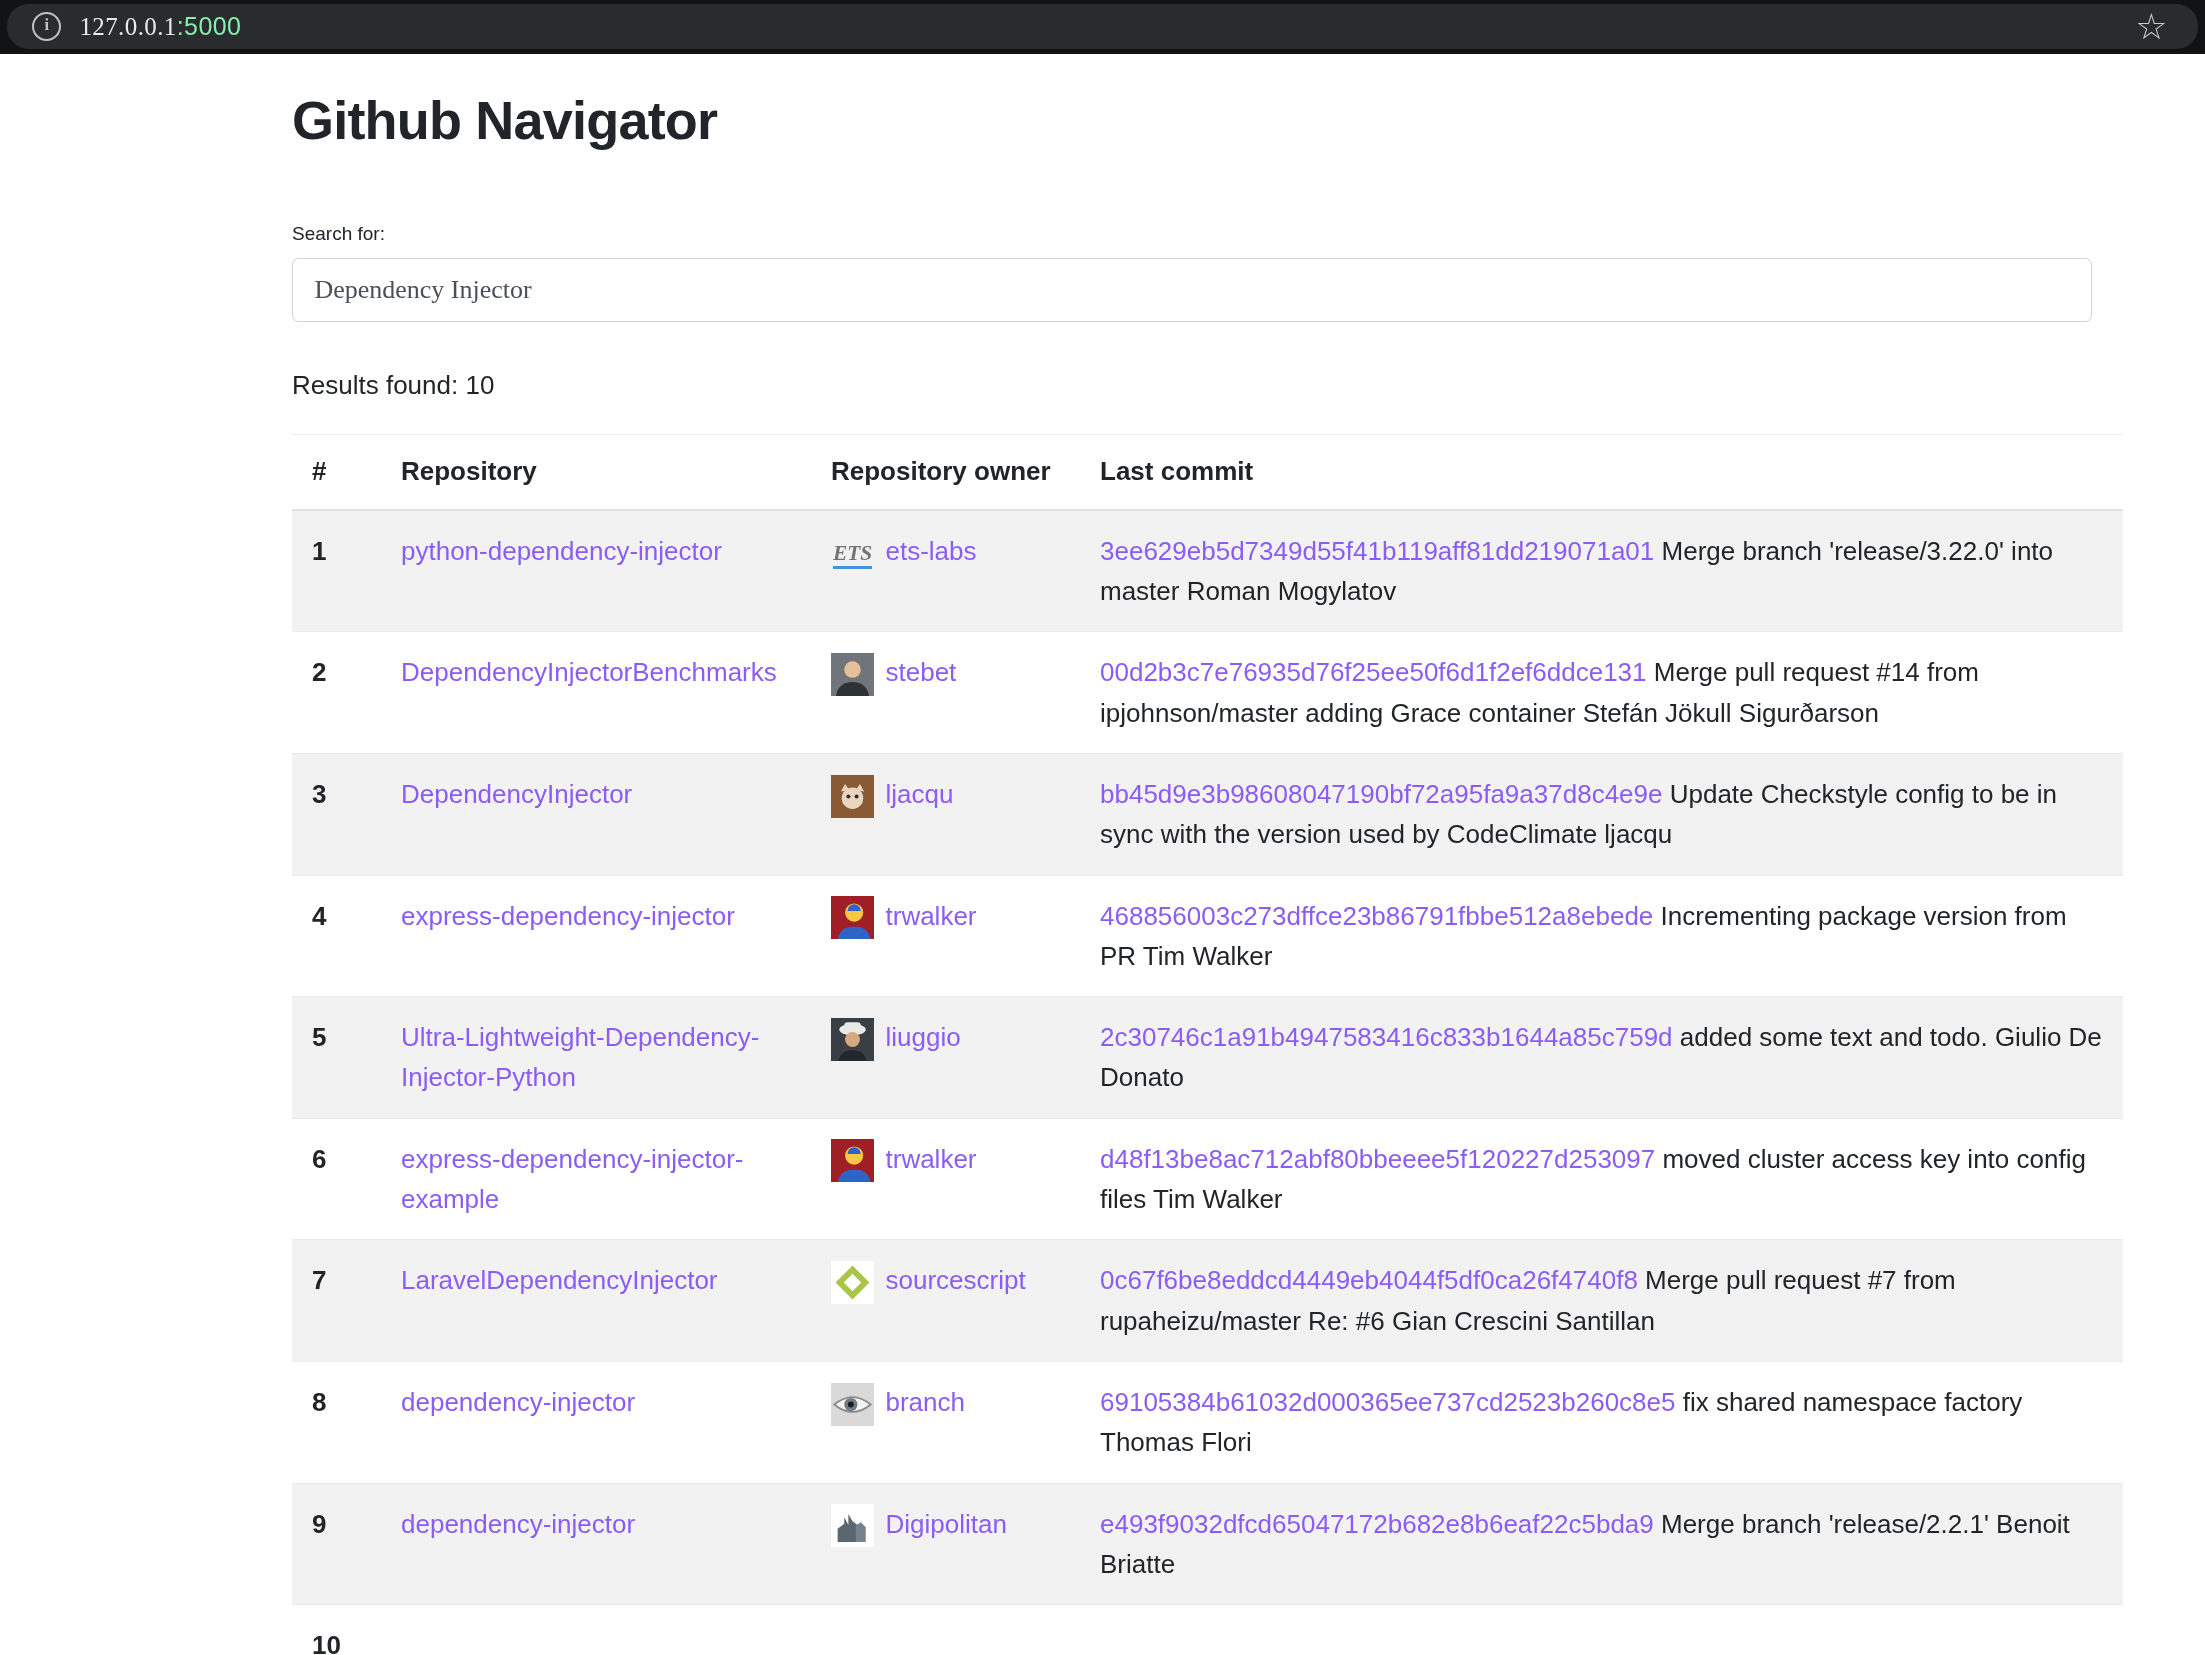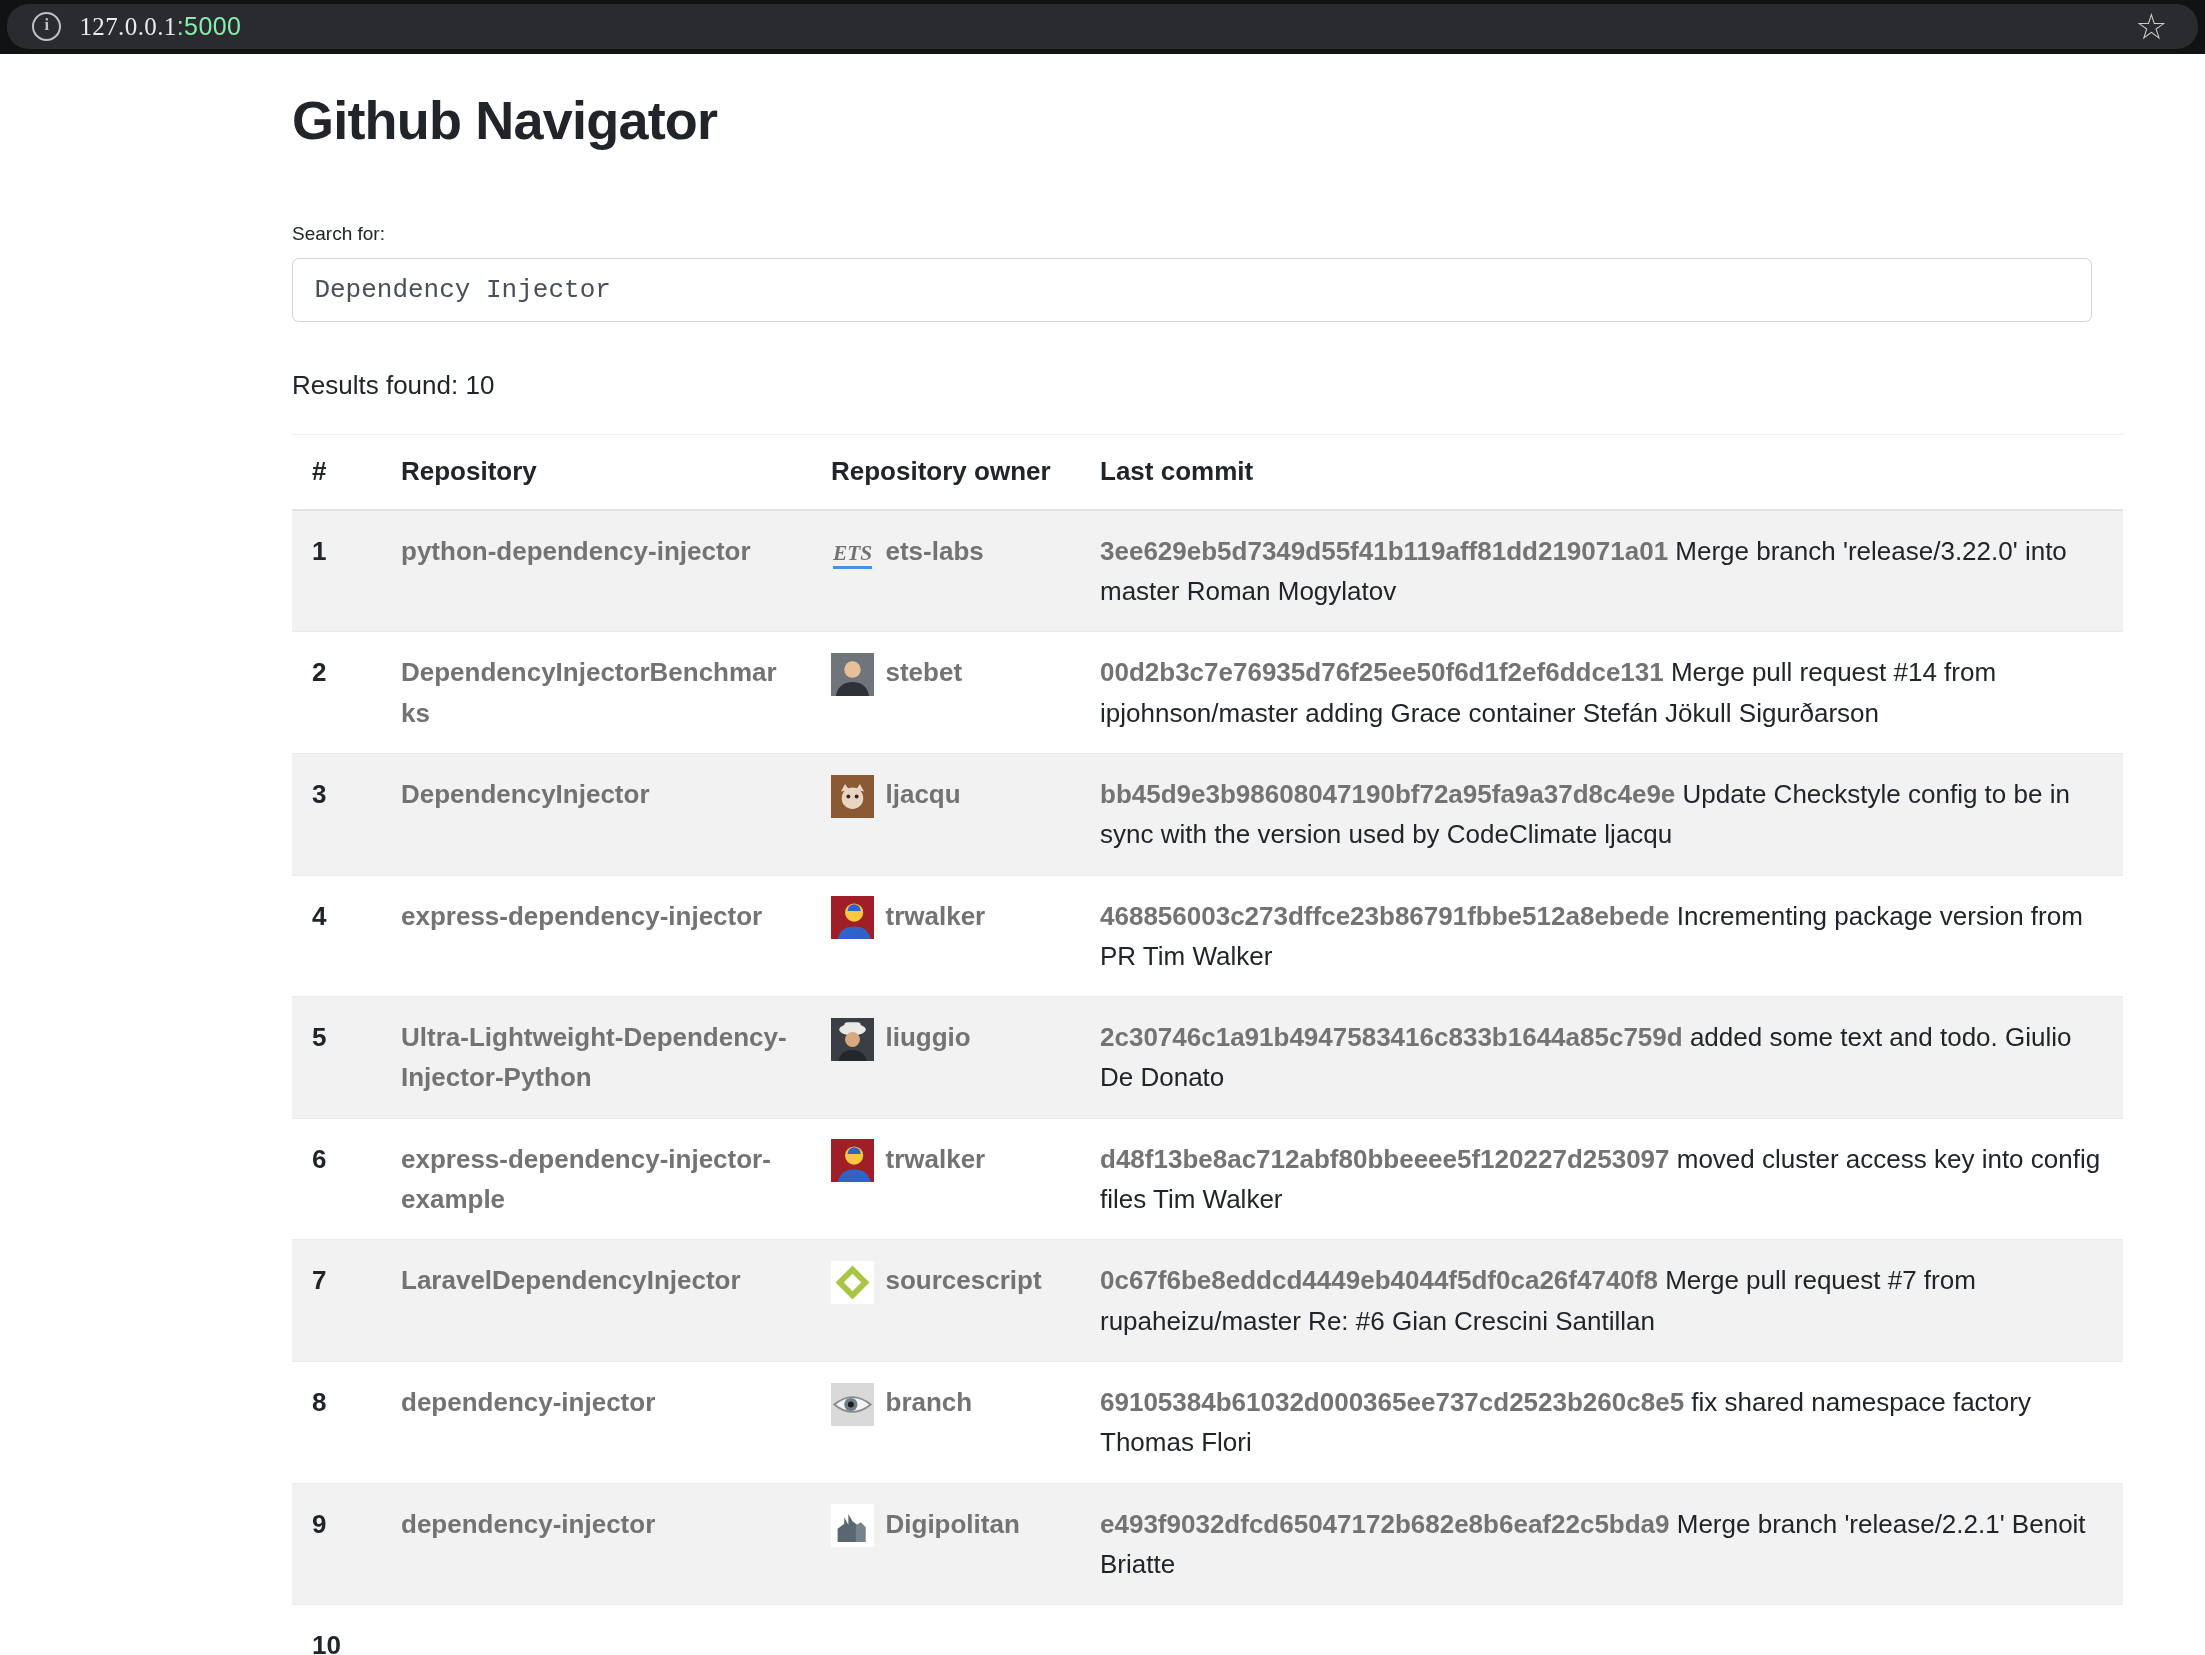--- a/index.html
+++ b/index.html
@@ -18,38 +18,38 @@
   .star{color:#caccce;font-size:36px;line-height:1;margin-right:5px;}
   
   .container{margin:0 82px 0 292px;}
   h1.page-title{font-size:54px;font-weight:600;margin:35px 0 0 0;letter-spacing:-0.8px;}
   .form-row{display:flex;margin-top:72px;}
   .form-col-search{flex:1;margin-right:31px;}
   .form-col-limit{width:291px;flex:0 0 auto;}
   .field-label{font-size:19px;display:block;margin-bottom:13px;}
   .text-input{width:100%;box-sizing:border-box;height:64px;border:1.6px solid #ced4da;border-radius:6.6px;
     font-size:26px;color:#495057;padding:0 21.4px;outline:none;
-    font-family:Liberation Mono, monospace;}
+    font-family:Liberation Serif, serif;}
   .select-wrap{position:relative;}
   .limit-select{width:100%;box-sizing:border-box;height:64px;border:1.6px solid #ced4da;border-radius:6.6px;
     font-size:26px;color:#495057;padding:0 21.4px;background:#fff;appearance:none;-webkit-appearance:none;
     -moz-appearance:none;outline:none;font-family:"Liberation Sans","DejaVu Sans",sans-serif;}
   .chevron{position:absolute;right:20px;top:20px;pointer-events:none;}
   .results-text{font-size:26px;margin-top:48px;}
   
   table.results{width:100%;border-collapse:collapse;margin-top:33px;border-top:1.6px solid #eceef0;
     table-layout:fixed;font-size:26px;}
   table.results col.c-idx{width:89px;}
   table.results col.c-repo{width:430px;}
   table.results col.c-owner{width:269px;}
   thead th{text-align:left;font-weight:700;padding:21.4px 20px;border-bottom:2.5px solid #dfe3e7;}
   tbody th,tbody td{padding:20px;vertical-align:top;border-top:1.6px solid #e8eaec;line-height:1.55;}
   tbody th{text-align:left;font-weight:700;}
   tbody tr:nth-child(odd){background:#f2f2f3;}
-  a.lnk{color:#737373;text-decoration:none;word-wrap:break-word;font-weight:bold;}
+  a.lnk{color:#8b5cf6;text-decoration:none;word-wrap:break-word;}
   .commit-msg{color:#212529;}
   
   .avatar{width:43px;height:43px;display:inline-block;vertical-align:middle;margin-right:11.5px;
     overflow:hidden;}
   .avatar svg{display:block;width:43px;height:43px;}
   .avatar-ets{background:transparent;text-align:center;}
   .ets-txt{display:inline-block;color:#737373;font-style:italic;font-weight:700;font-size:21.4px;
     font-family:"Liberation Serif","DejaVu Serif",serif;border-bottom:3.3px solid #4a90e2;
     line-height:1.1;margin-top:3.3px;}
   .ets-sub{display:block;font-size:6.6px;color:#a9c8ef;letter-spacing:0.8px;line-height:1.4;}

